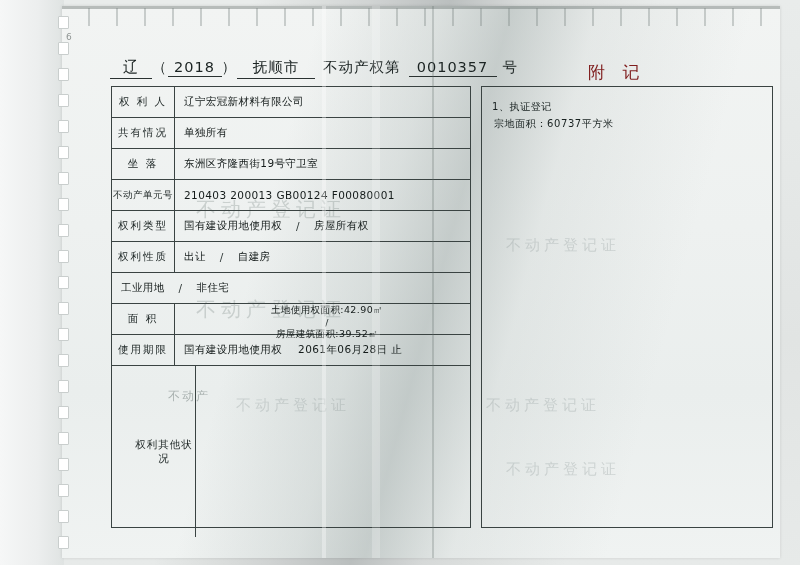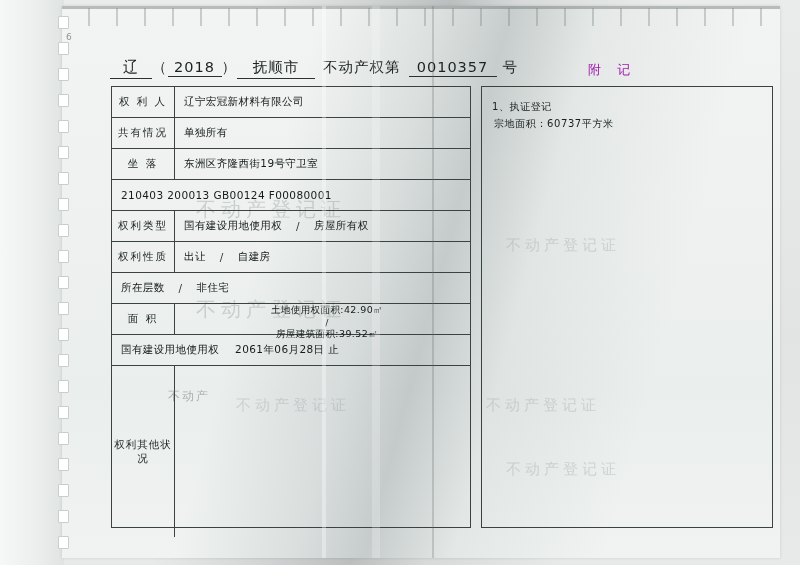--- a/index.html
+++ b/index.html
@@ -91,22 +91,22 @@
     display: inline-block;
     border-bottom: 1.2px solid #2a3231;
     padding: 0 4px 1px 4px;
     text-align: center;
   }
   #heading .seg { display: inline-block; vertical-align: baseline; }
   #heading .big { font-size: 15px; }
   #appendix-title {
     position: absolute;
     left: 588px; top: 61px;
-    font-size: 13px;
-    color: #a21caf;
+    font-size: 17px;
+    color: #7f1d1d;
     letter-spacing: 6px;
   }
 
   
   #table {
     position: absolute;
     left: 111px; top: 86px;
     width: 358px; height: 440px;
     border: 1.1px solid #3a4342;
     border-bottom: 1.1px solid #3a4342;
@@ -128,20 +128,21 @@
     font-size: 10.5px;
     color: #1d2625;
     letter-spacing: 2px;
     text-align: center;
     line-height: 1.25;
   }
   .lab.vert {
     flex-direction: column;
     letter-spacing: 1px;
     justify-content: center;
+    margin-left: 21px;
   }
   .val {
     flex: 1 1 auto;
     display: flex;
     align-items: center;
     padding-left: 9px;
     font-size: 10.5px;
     color: #141b1a;
     letter-spacing: 0.4px;
   }
@@ -255,20 +256,21 @@
     <div class="lab">共有情况</div>
     <div class="val">单独所有</div>
   </div>
 
   <div class="row">
     <div class="lab">坐 落</div>
     <div class="val">东洲区齐隆西街19号守卫室</div>
   </div>
 
   <div class="row">
+    <div class="lab" style="font-size:9.5px; letter-spacing:0.5px;">不动产单元号</div>
     <div class="val">210403  200013  GB00124  F00080001</div>
   </div>
 
   <div class="row">
     <div class="lab">权利类型</div>
     <div class="val">
       <span>国有建设用地使用权</span>
       <span class="sep">/</span>
       <span>房屋所有权</span>
     </div>
@@ -278,36 +280,37 @@
     <div class="lab">权利性质</div>
     <div class="val">
       <span>出让</span>
       <span class="sep">/</span>
       <span>自建房</span>
     </div>
   </div>
 
   <div class="row">
     <div class="val">
-      <span>所在层数</span>
+      <span>工业用地</span>
       <span class="sep">/</span>
       <span>非住宅</span>
     </div>
   </div>
 
   <div class="row">
     <div class="lab">面 积</div>
     <div class="val" style="font-size:9.5px;flex-direction:column;">
       <span>土地使用权面积:42.90㎡</span>
       <span class="sepsmall">/</span>
       <span>房屋建筑面积:39.52㎡</span>
     </div>
   </div>
 
   <div class="row">
+    <div class="lab">使用期限</div>
     <div class="val">
       <span>国有建设用地使用权</span>
       <span class="sepsmall"></span>
       <span>2061年06月28日 止</span>
     </div>
   </div>
 
   <div class="row last">
     <div class="lab vert">权利其他状况</div>
   </div>

